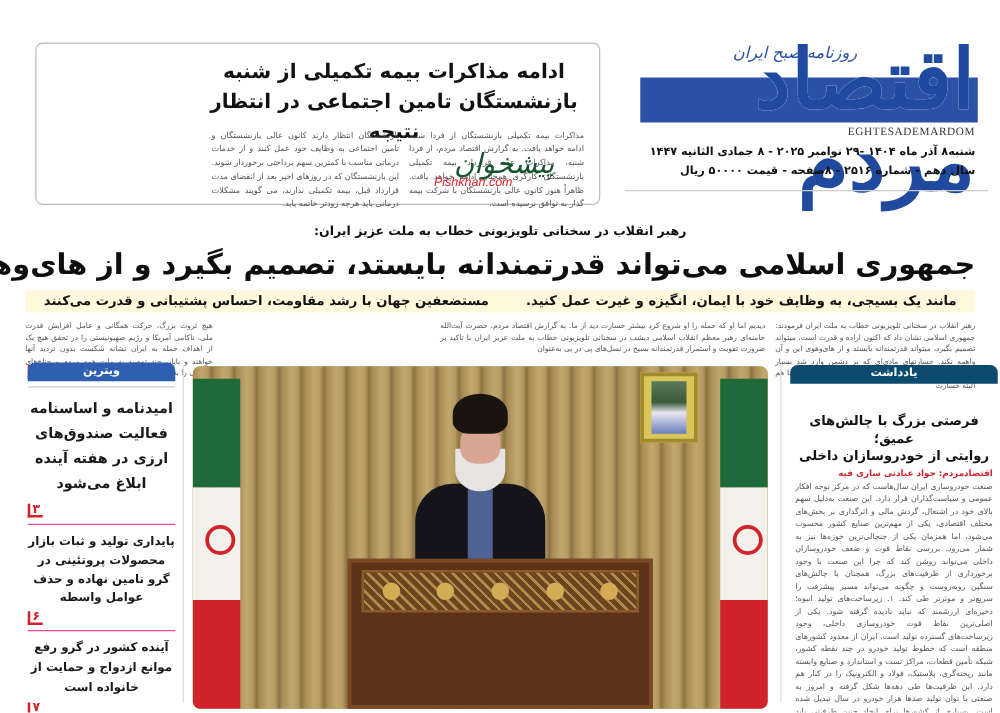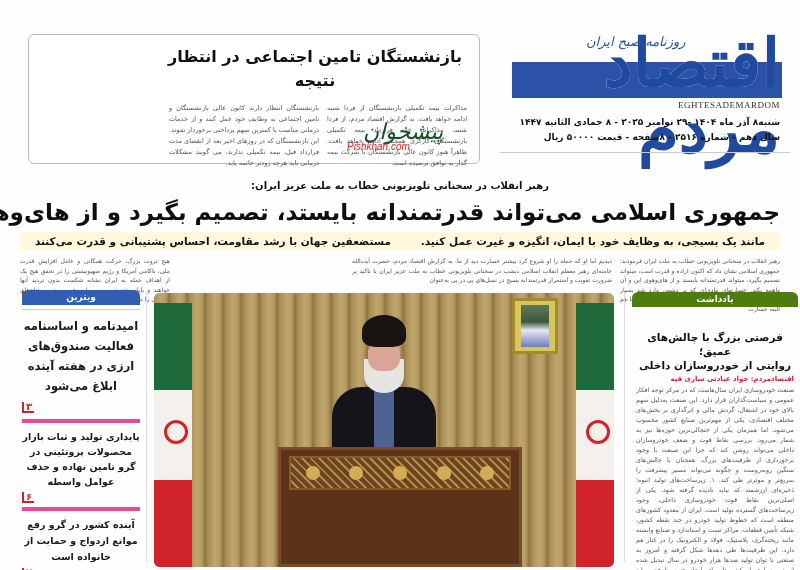--- a/index.html
+++ b/index.html
@@ -40,21 +40,21 @@
   .lead.m { right: 188px; width: 260px; }
   .lead.l { left: 20px; width: 150px; }
 
   
   .pg { display: inline-block; color: #d0232a; font-size: 10px; font-weight: bold; border-left: 2px solid #d0232a; border-bottom: 2px solid #d0232a; line-height: 9px; padding: 0 2px 0 0; width: 12px; text-align: right; direction: ltr; }
 
   
   .left-sidebar { position: absolute; left: 22px; top: 290px; width: 118px; }
   .sidebar-head { height: 15px; background: #2f5fb0; border-radius: 6px 6px 0 0; color: #fff; font-size: 9px; font-weight: bold; text-align: center; line-height: 15px; }
   .sidebar-head-rule { height: 1px; background: #ccc; margin-top: 4px; }
-  .sb-item { border-bottom: 4px solid #ec4899; padding: 6px 0 3px; text-align: center; font-weight: bold; color: #1a1a1a; }
+  .sb-item { border-bottom: 1px solid #ec4899; padding: 6px 0 3px; text-align: center; font-weight: bold; color: #1a1a1a; }
   .sb-item .t { display: block; }
   .sb-item .pgw { text-align: left; direction: ltr; }
   .sb-item.i1 { font-size: 11.5px; line-height: 20px; }
   .sb-item.i2 { font-size: 9.5px; line-height: 15px; }
   .sb-item.i3 { font-size: 9.5px; line-height: 16px; }
   .left-marker { position: absolute; left: 22px; top: 284px; }
 
   
   .photo { position: absolute; left: 154px; top: 293px; width: 460px; height: 274px; border-radius: 6px; overflow: hidden; background: #b59a62; }
   .curtain { position: absolute; inset: 0; background: repeating-linear-gradient(90deg, #a98d55 0px, #c2a76c 7px, #b59a62 12px, #8d7444 15px, #a98d55 18px); }
@@ -72,21 +72,21 @@
   .face { position: absolute; left: 36px; top: 26px; width: 32px; height: 30px; border-radius: 40%; background: #d9a696; }
   .beard { position: absolute; left: 32px; top: 44px; width: 40px; height: 34px; border-radius: 0 0 50% 50%; background: #e6e4e0; }
   .robe { position: absolute; left: 0; top: 72px; width: 104px; height: 80px; border-radius: 30px 30px 0 0; background: #14141a; }
   .shirt { position: absolute; left: 42px; top: 74px; width: 20px; height: 60px; background: #4f6294; }
   .podium { position: absolute; left: 124px; top: 154px; width: 244px; height: 120px; background: #5b3318; border: 3px solid #7a4a24; }
   .podium-panel { position: absolute; left: 8px; top: 6px; right: 8px; height: 34px; background: repeating-linear-gradient(45deg, #6a4520 0 4px, #b08a4a 4px 6px); border: 2px solid #8a5a2a; display: flex; align-items: center; justify-content: space-around; }
   .podium-panel span { width: 14px; height: 14px; border-radius: 50%; background: #d4ac55; }
 
   
   .note-col { position: absolute; left: 632px; top: 292px; width: 166px; }
-  .note-head { height: 15px; background: #4d7c0f; border-radius: 6px 6px 0 0; color: #fff; font-size: 9px; font-weight: bold; text-align: center; line-height: 15px; }
+  .note-head { height: 15px; background: #0c4a6e; border-radius: 6px 6px 0 0; color: #fff; font-size: 9px; font-weight: bold; text-align: center; line-height: 15px; }
   .note-title { text-align: center; font-weight: bold; font-size: 10.5px; line-height: 14px; margin-top: 23px; color: #111; }
   .note-author { text-align: right; font-size: 7px; font-weight: bold; color: #d0232a; margin-top: 3px; padding-right: 4px; }
   .note-body { font-size: 6.3px; line-height: 10px; color: #555; text-align: justify; padding: 2px 4px; }
   .col-rule { position: absolute; left: 624px; top: 292px; width: 1px; height: 270px; background: #ddd; }
   .col-rule2 { position: absolute; left: 146px; top: 292px; width: 1px; height: 270px; background: #ddd; }
 </style>
 </head>
 <body>
 
 <div class="masthead">
@@ -94,20 +94,21 @@
   <div class="logo-text">اقتصاد مردم</div>
   <div class="logo-sub">روزنامه صبح ایران</div>
   <div class="logo-latin">EGHTESADEMARDOM</div>
   <div class="issue-line l1">شنبه۸ آذر ماه ۱۴۰۴ -۲۹ نوامبر ۲۰۲۵ - ۸ جمادی الثانیه ۱۴۴۷</div>
   <div class="issue-line l2">سال دهم - شماره ۲۵۱۶ - ۸صفحه - قیمت ۵۰۰۰۰ ریال</div>
   <div class="masthead-rule"></div>
 </div>
 
 <div class="topbox">
   <div class="topbox-title">
+    <div>ادامه مذاکرات بیمه تکمیلی از شنبه</div>
     <div>بازنشستگان تامین اجتماعی در انتظار نتیجه</div>
   </div>
   <div class="topbox-col c2">بازنشستگان انتظار دارند کانون عالی بازنشستگان و تامین اجتماعی به وظایف خود عمل کنند و از خدمات درمانی مناسب با کمترین سهم پرداختی برخوردار شوند. این بازنشستگان که در روزهای اخیر بعد از انقضای مدت قرارداد قبل، بیمه تکمیلی ندارند، می گویند مشکلات درمانی باید هرچه زودتر خاتمه یابد.</div>
   <div class="topbox-col c1">مذاکرات بیمه تکمیلی بازنشستگان از فردا شنبه ادامه خواهد یافت. به گزارش اقتصاد مردم، از فردا شنبه، مذاکرات عقد قرارداد بیمه تکمیلی بازنشستگان کارگری همچنان ادامه خواهد یافت. ظاهراً هنوز کانون عالی بازنشستگان با شرکت بیمه گذار به توافق نرسیده است.</div>
   <div class="watermark">
     <div class="wm-fa">پیشخوان</div>
     <div class="wm-en">Pishkhan.com</div>
   </div>
 </div>
 

